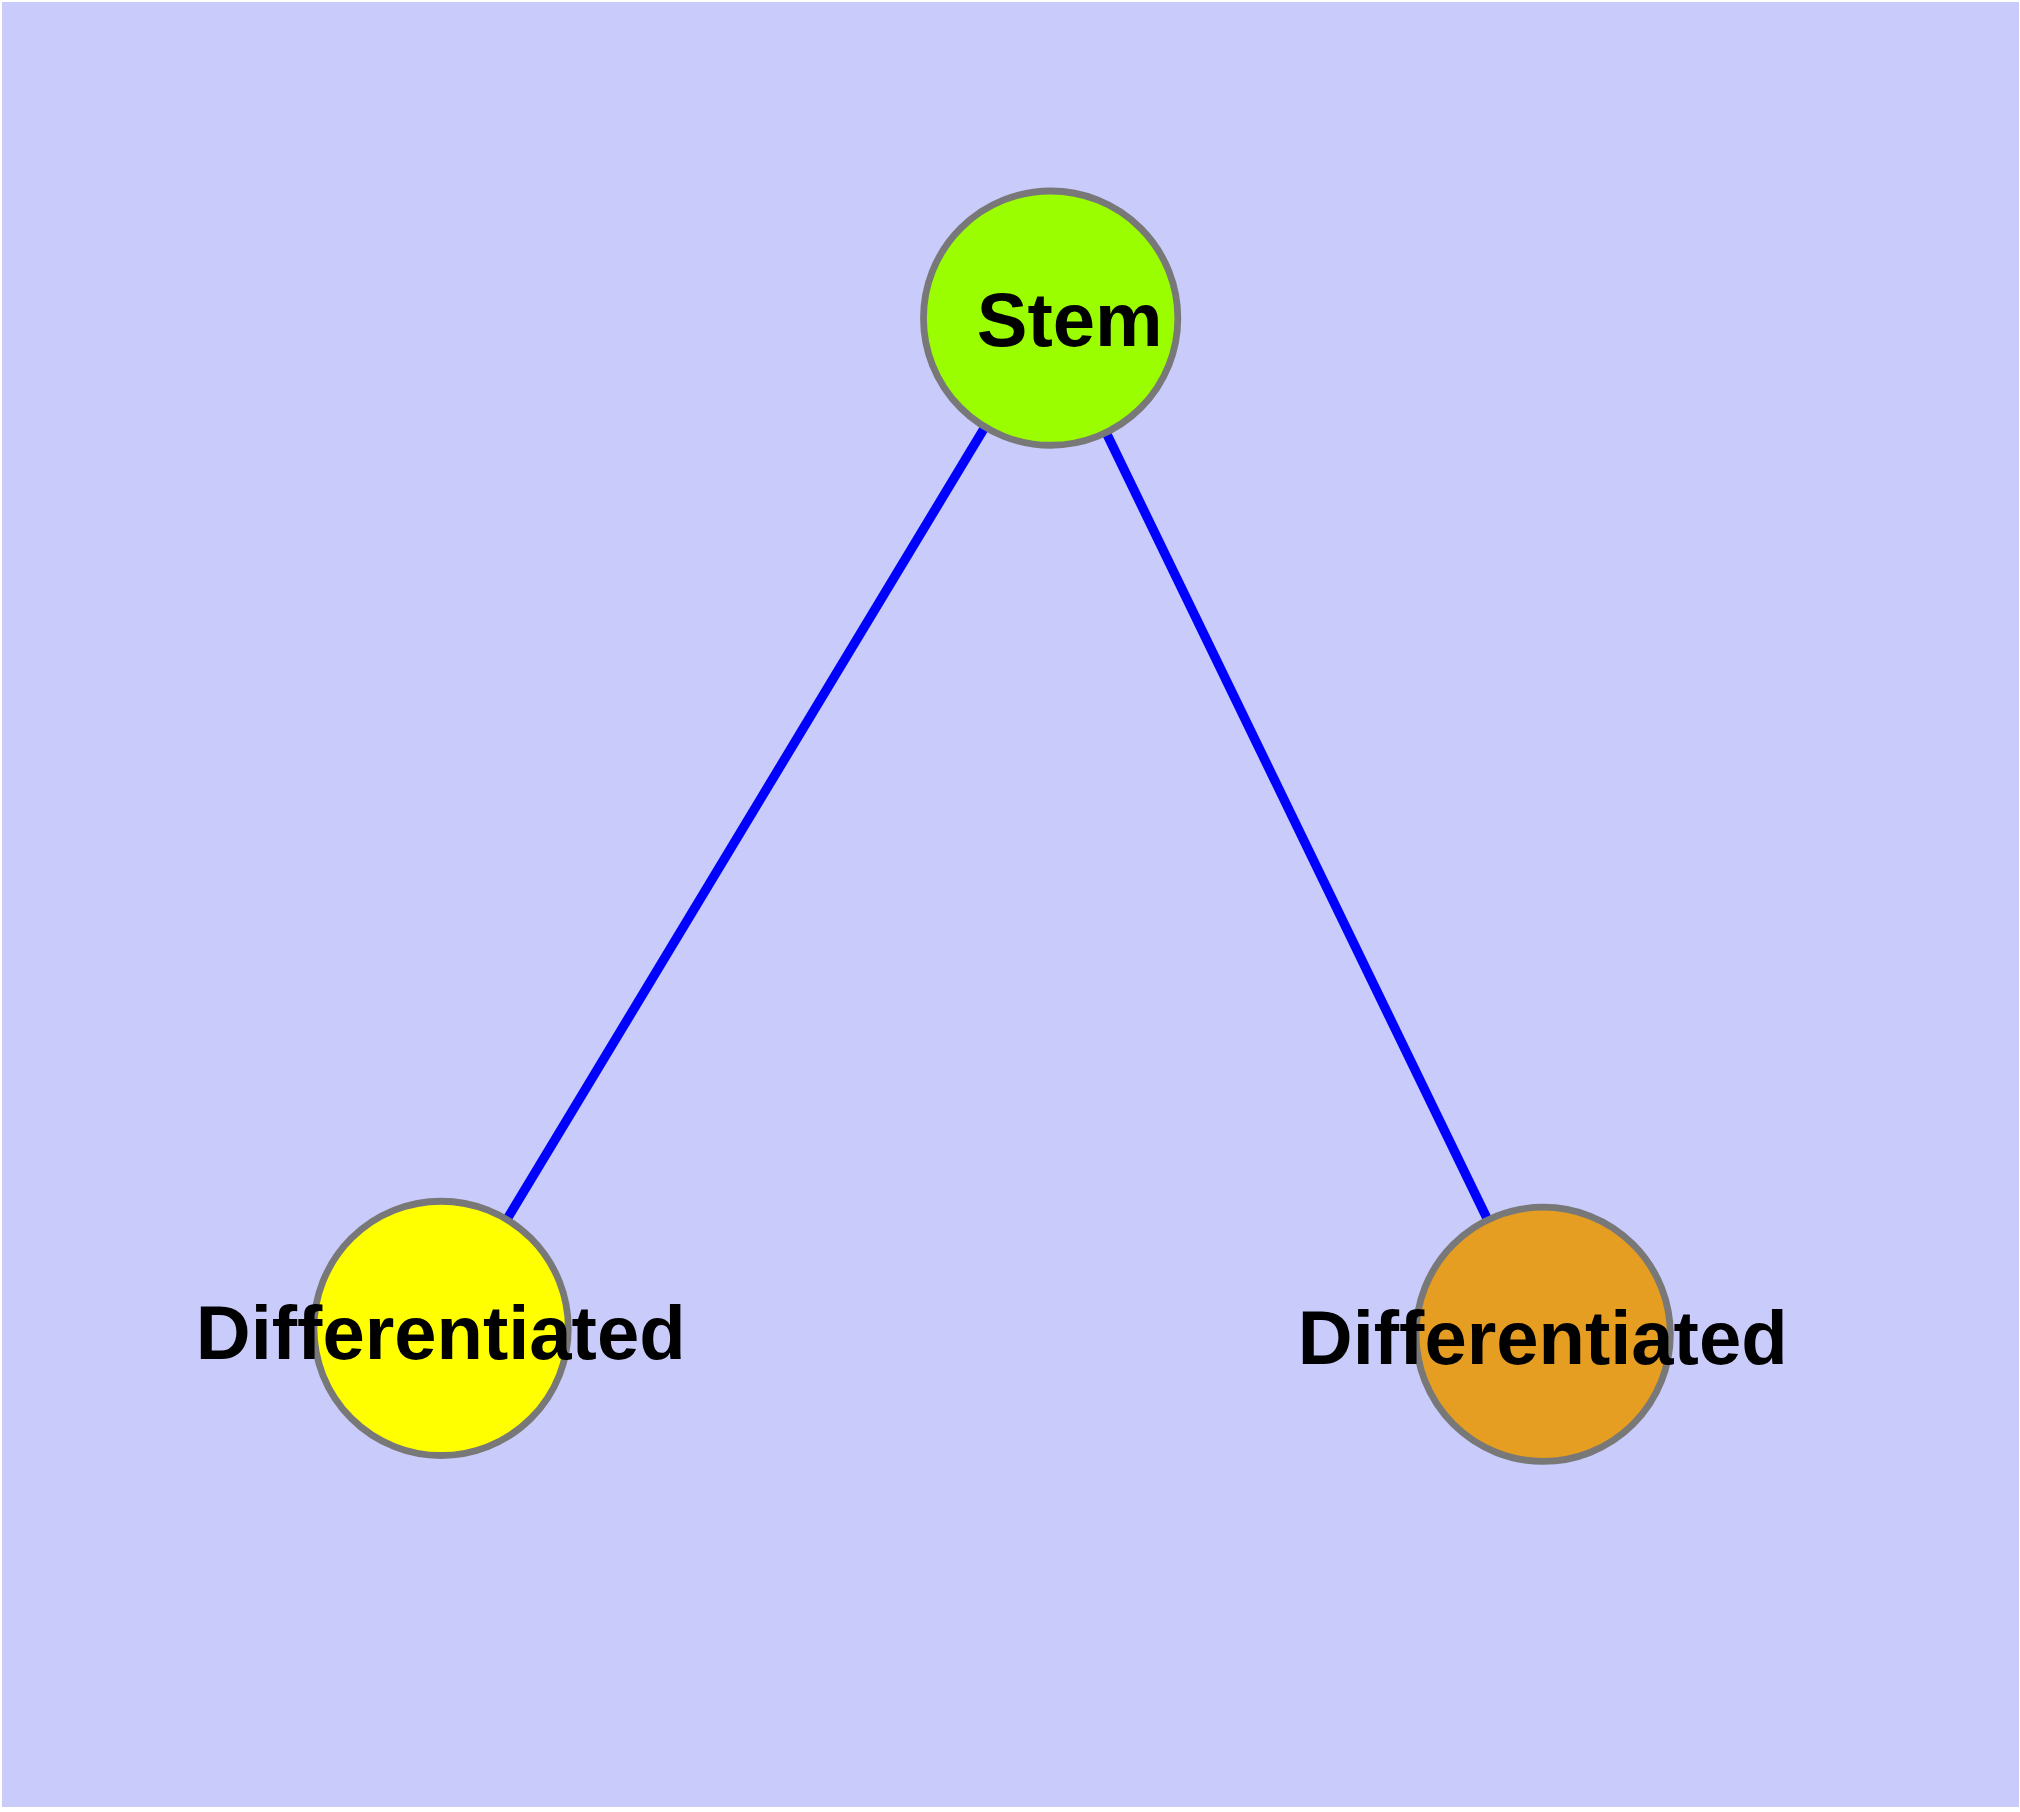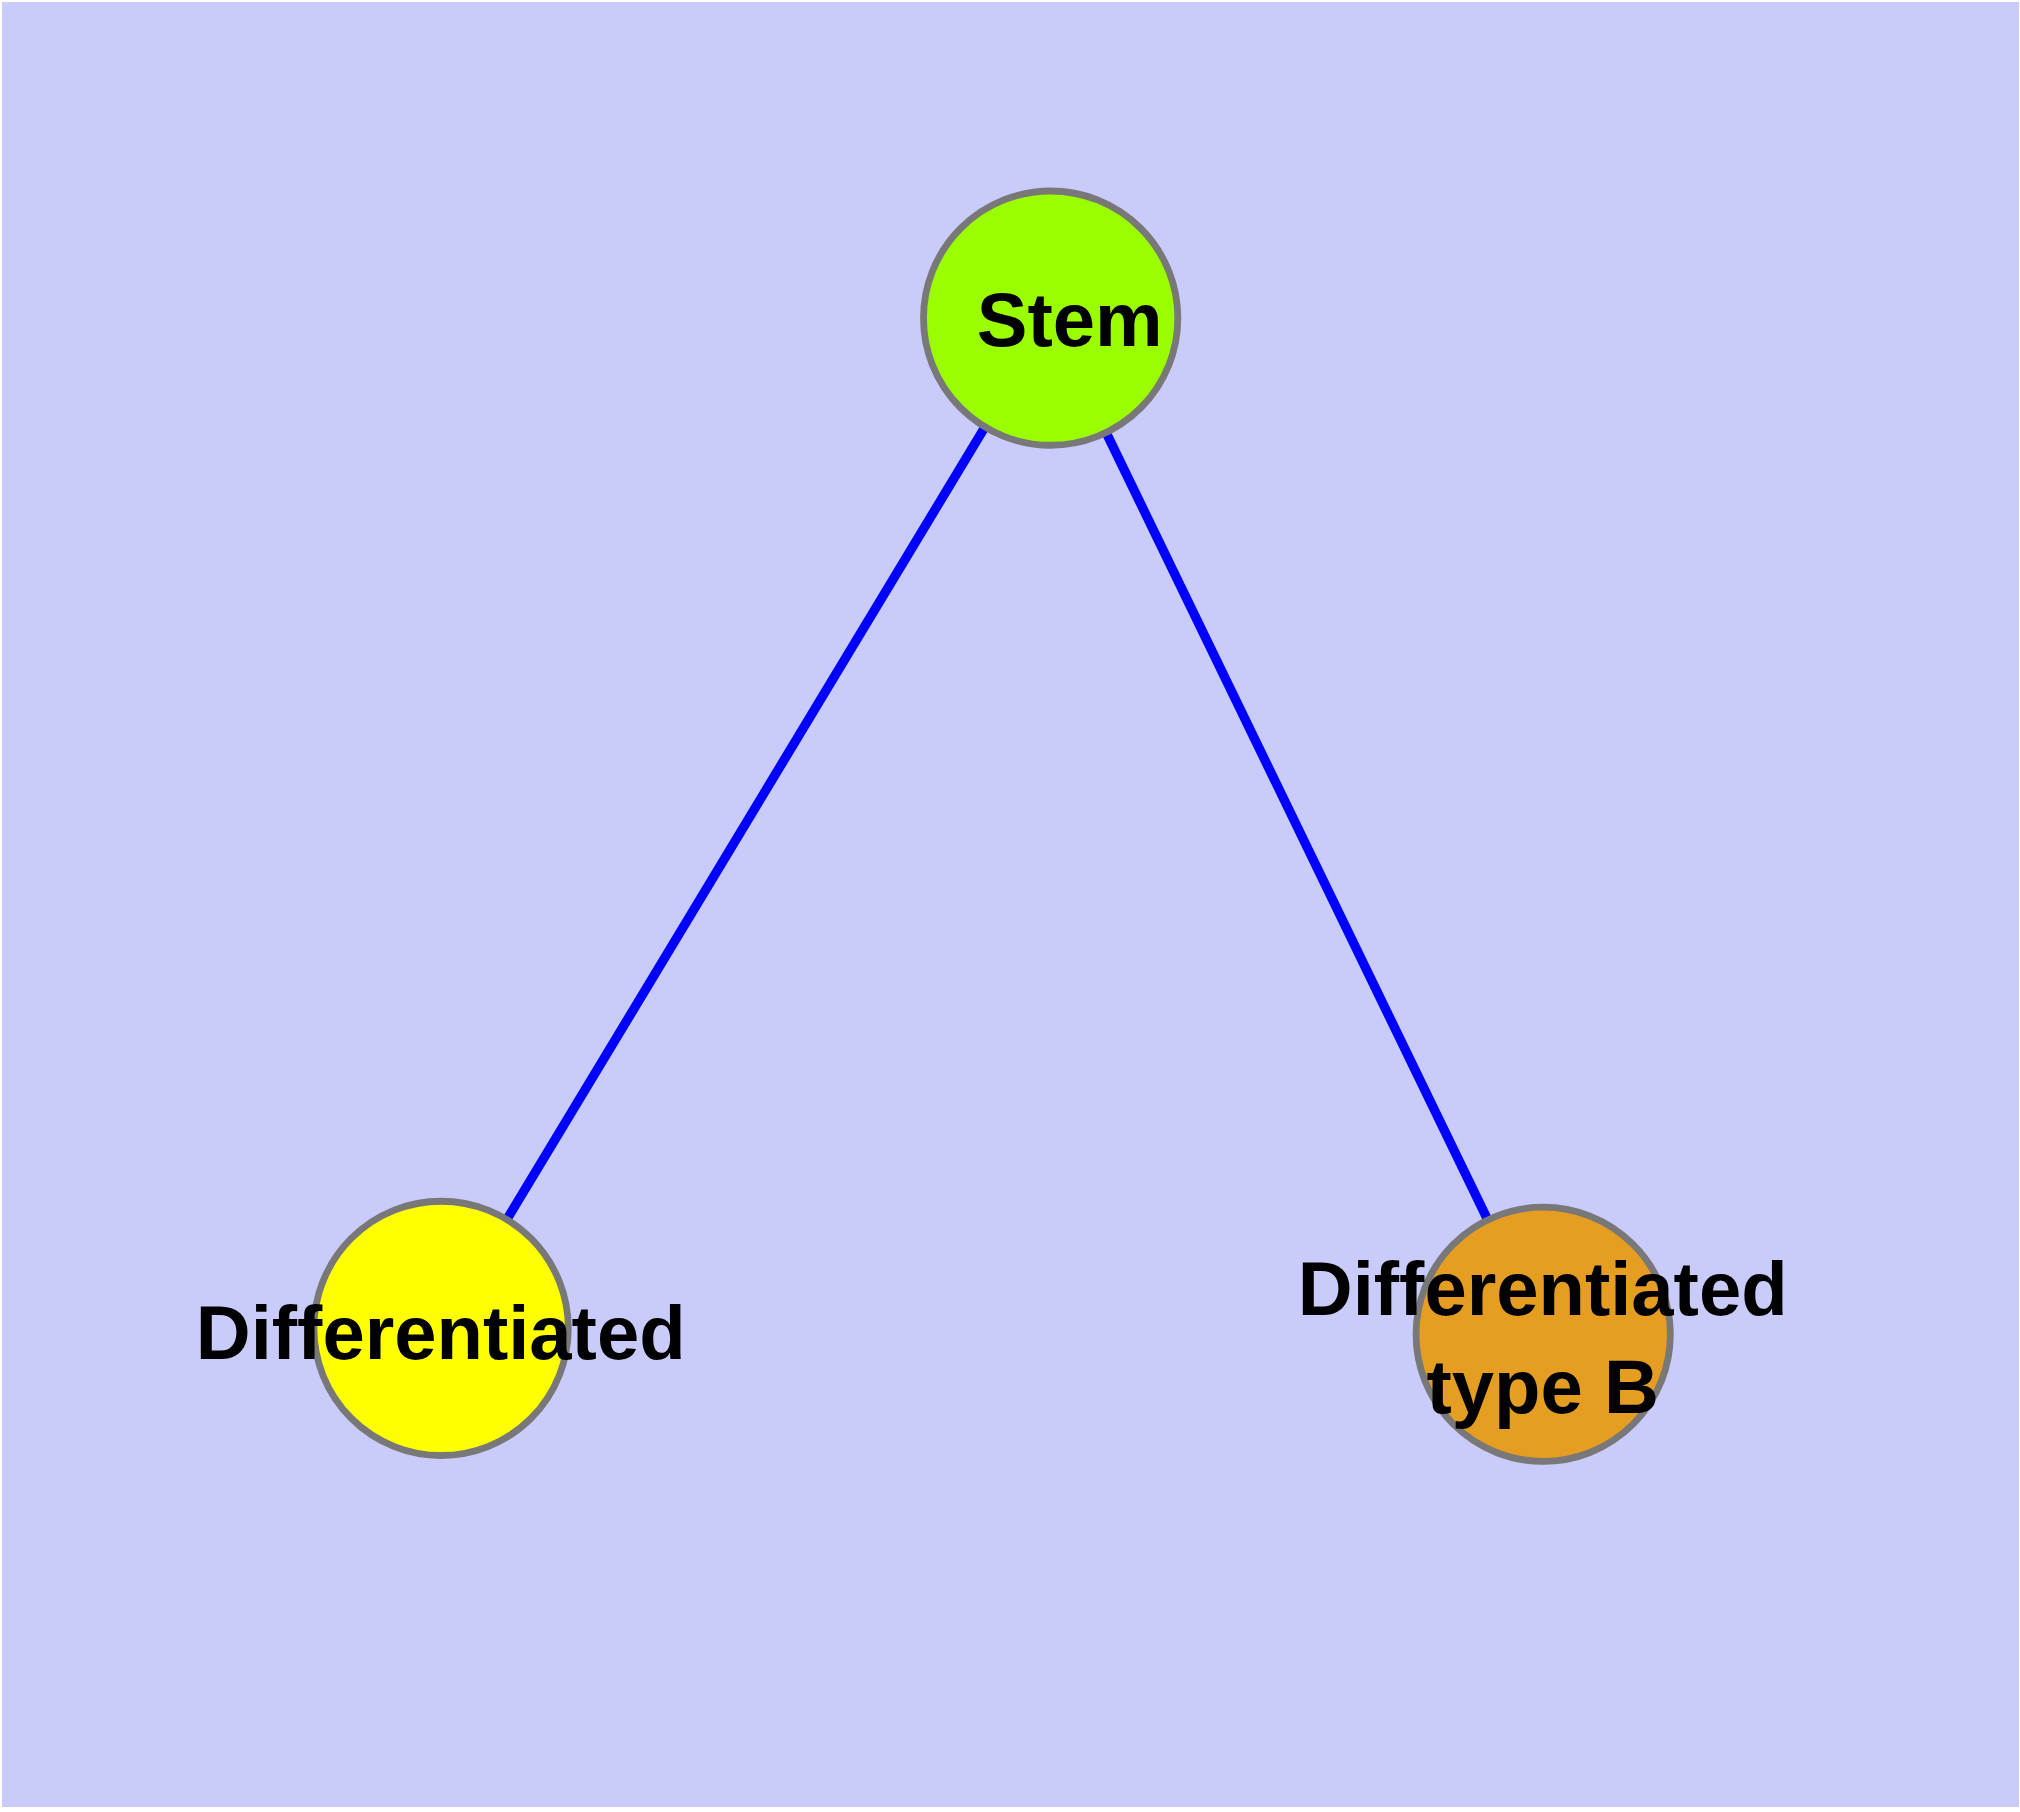--- a/index.html
+++ b/index.html
@@ -74,18 +74,17 @@
     <div class="node-label label-stem">
       <span class="label-line">Stem</span>
     </div>
 
     <div class="node-label label-type-a">
       <span class="label-line">Differentiated</span>
     </div>
 
     <div class="node-label label-type-b">
       <span class="label-line">Differentiated</span>
-      <span class="label-line">type B</span>
     </div>
 
   </div>
 </div>
 
 
 </body></html>

